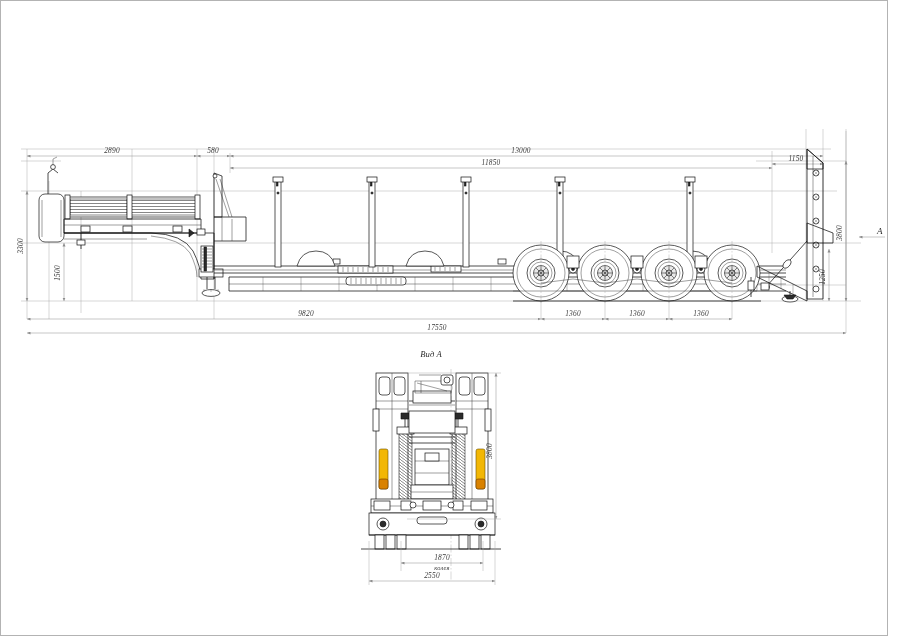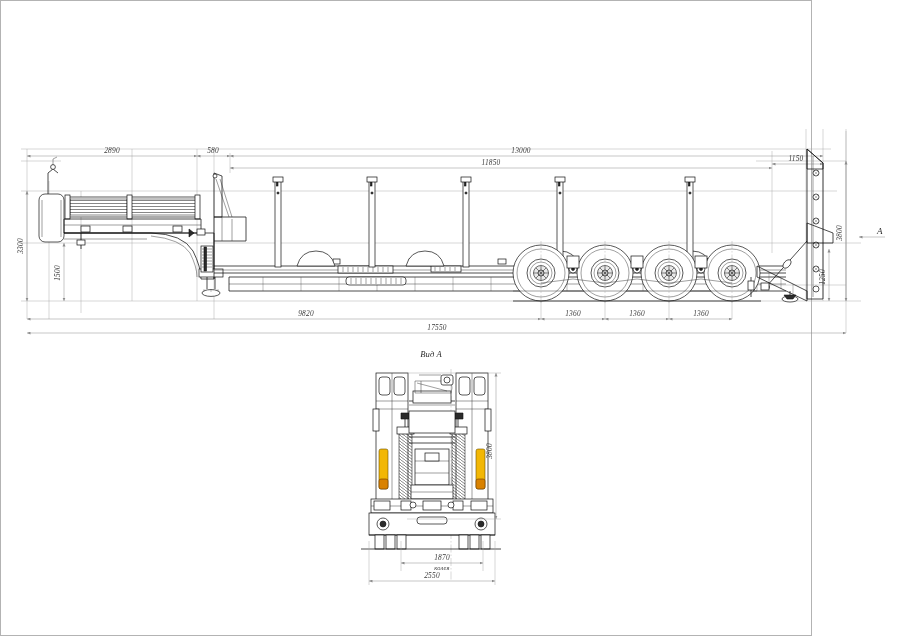--- a/index.html
+++ b/index.html
@@ -3,21 +3,21 @@
 <meta charset="utf-8">
 <title>Lowboy Semi-Trailer Technical Drawing</title>
 <style>
   html,body{margin:0;padding:0;background:#ffffff;}
   body{
     width:900px;height:636px;overflow:hidden;
     font-family:"Liberation Serif", serif;
     color:#1a1a1a;
   }
   #sheet{
-    position:relative;width:812px;height:636px;
+    position:relative;width:888px;height:636px;
     background:#ffffff;
     border:1px solid #b3b3b3;
     box-sizing:border-box;
   }
   #svg-root{position:absolute;left:0;top:0;width:900px;height:636px;display:block;}
   .dimtxt{
     font-family:"Liberation Serif", serif;
     font-style:italic;
     font-size:7.4px;
     fill:#3a3a3a;

